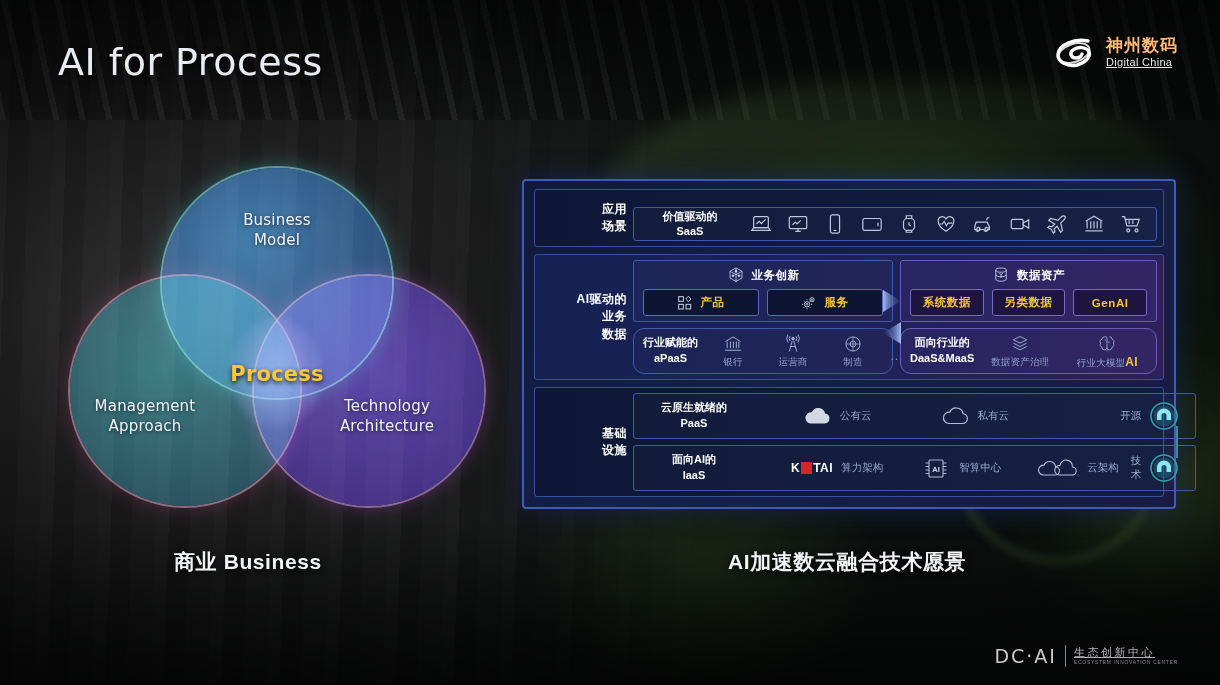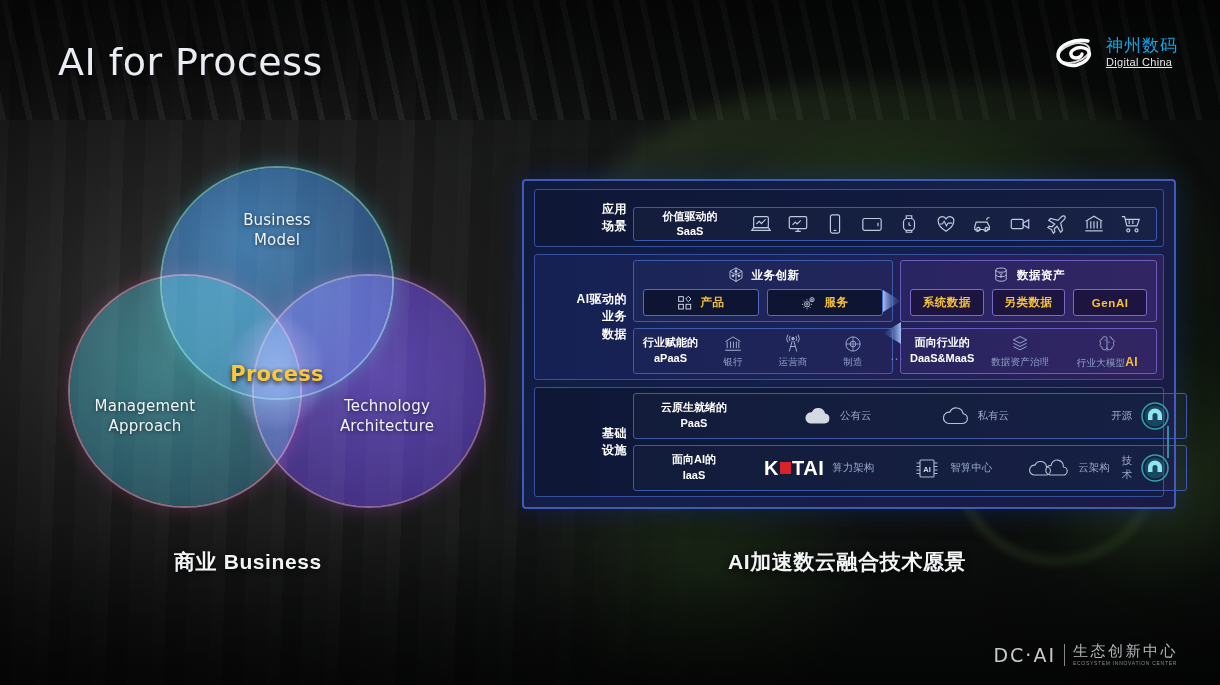--- a/index.html
+++ b/index.html
@@ -89,21 +89,21 @@
     text-shadow: 0 2px 8px rgba(0,0,0,.75);
     font-family: "DejaVu Sans", sans-serif;
   }
 
   .brand-logo {
     position: absolute; right: 42px; top: 36px;
     display: flex; align-items: center; gap: 10px;
   }
   .brand-mark { width: 42px; height: 34px; flex: none; }
   .brand-text { line-height: 1.05; }
-  .brand-cn { font-size: 17px; font-weight: 400; color: #0ea5e9; letter-spacing: 1px; }
+  .brand-cn { font-size: 17px; font-weight: 700; color: #fdba74; letter-spacing: 1px; }
   .brand-en { font-size: 11px; color: #e6e6e6; letter-spacing: .3px; margin-top: 2px; text-decoration: underline; }
 
   
   .venn { position: absolute; left: 62px; top: 168px; width: 400px; height: 345px; }
   .venn .circle {
     position: absolute; border-radius: 50%;
     mix-blend-mode: screen;
   }
   .venn .c-top {
     left: 100px; top: 0px; width: 230px; height: 230px;
@@ -224,21 +224,21 @@
     border: 1px solid #4e6cc4;
     border-radius: 3px;
     background: #0d1532;
     display: flex; align-items: center; justify-content: center; gap: 7px;
     color: #f5c23b; font-weight: 700; font-size: 11.5px; letter-spacing: .6px;
   }
   .chip.purple { background: #1d1540; border-color: #7a68c8; }
   .chip .ic { width: 16px; height: 16px; }
 
   .mid-bot {
-    border: 1px solid #3d5aad; border-radius: 3px;
+    border: 1px solid #3d5aad; border-radius: 11px;
     flex: 1; padding: 3px 9px;
     display: flex; align-items: center; gap: 12px;
     background: rgba(255,255,255,0.015);
   }
   .mid-bot.purple { background: rgba(120,80,200,0.09); border-color: #6a5bbd; }
   .paas-label {
     color: #ffffff; font-weight: 700; font-size: 11px; line-height: 1.45;
     text-align: center; flex: none;
   }
   .icon-items { display: flex; align-items: center; gap: 14px; }
@@ -272,37 +272,38 @@
   .infra-right { margin-left: auto; display: flex; align-items: center; gap: 8px; }
   .infra-right .cap { font-size: 10.5px; color: #96a8cd; }
   .ring-icon { width: 30px; height: 30px; flex: none; }
   .ring-connector {
     position: absolute; right: 18px; top: 50%; transform: translateY(-50%);
     width: 2px; height: 32px; background: #2f8f9e; z-index: 1;
   }
 
   .kuntai {
     display: inline-flex; align-items: center; font-weight: 700;
-    font-size: 20px; color: #ffffff; letter-spacing: .5px;
+    font-size: 12px; color: #ffffff; letter-spacing: .5px;
     font-family: "Liberation Sans", sans-serif;
+    margin-left: 27px;
   }
   .kuntai .blk { background: #d8232a; color: #d8232a; width: 11px; height: 12px; margin: 0 1px; display: inline-block; }
 
   
   .footer-logo {
     position: absolute; right: 42px; bottom: 18px;
     display: flex; align-items: center; gap: 8px; opacity: .85;
   }
   .footer-dcai {
     color: #e8eaec; font-size: 19px; letter-spacing: 2px; font-weight: 400;
     font-family: "DejaVu Sans", sans-serif;
   }
   .footer-div { width: 1px; height: 22px; background: #9aa0a6; }
   .footer-txt { line-height: 1.15; }
-  .footer-cn { font-size: 15px; color: #cfd3d6; letter-spacing: 2.5px; }
+  .footer-cn { font-size: 11px; color: #cfd3d6; letter-spacing: 2.5px; text-decoration: underline; }
   .footer-en { font-size: 5px; color: #9aa0a6; letter-spacing: .7px; margin-top: 2px; }
 </style>
 </head>
 <body>
 
 <div id="slide">
 
   <div class="bg-layer bg-base"></div>
   <div class="bg-layer bg-stripes"></div>
   <div class="bg-layer bg-ceiling"></div>

